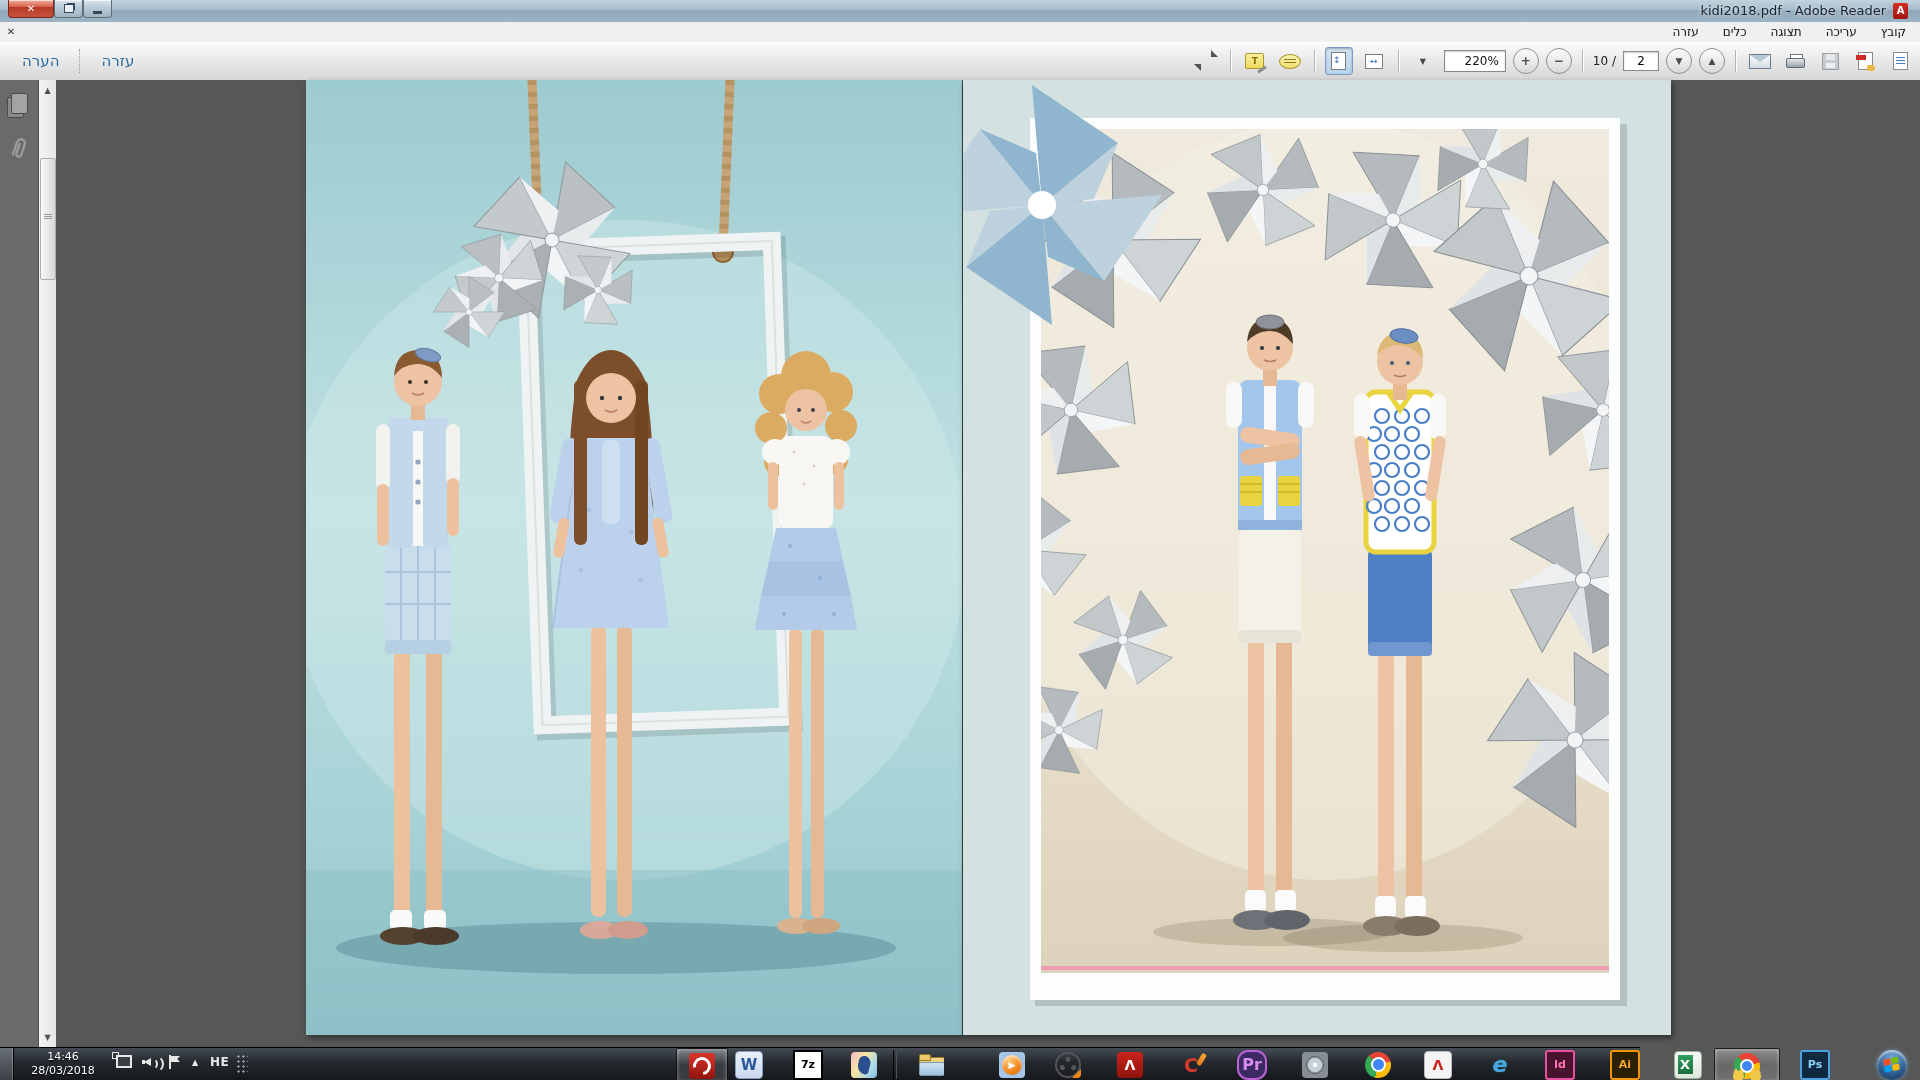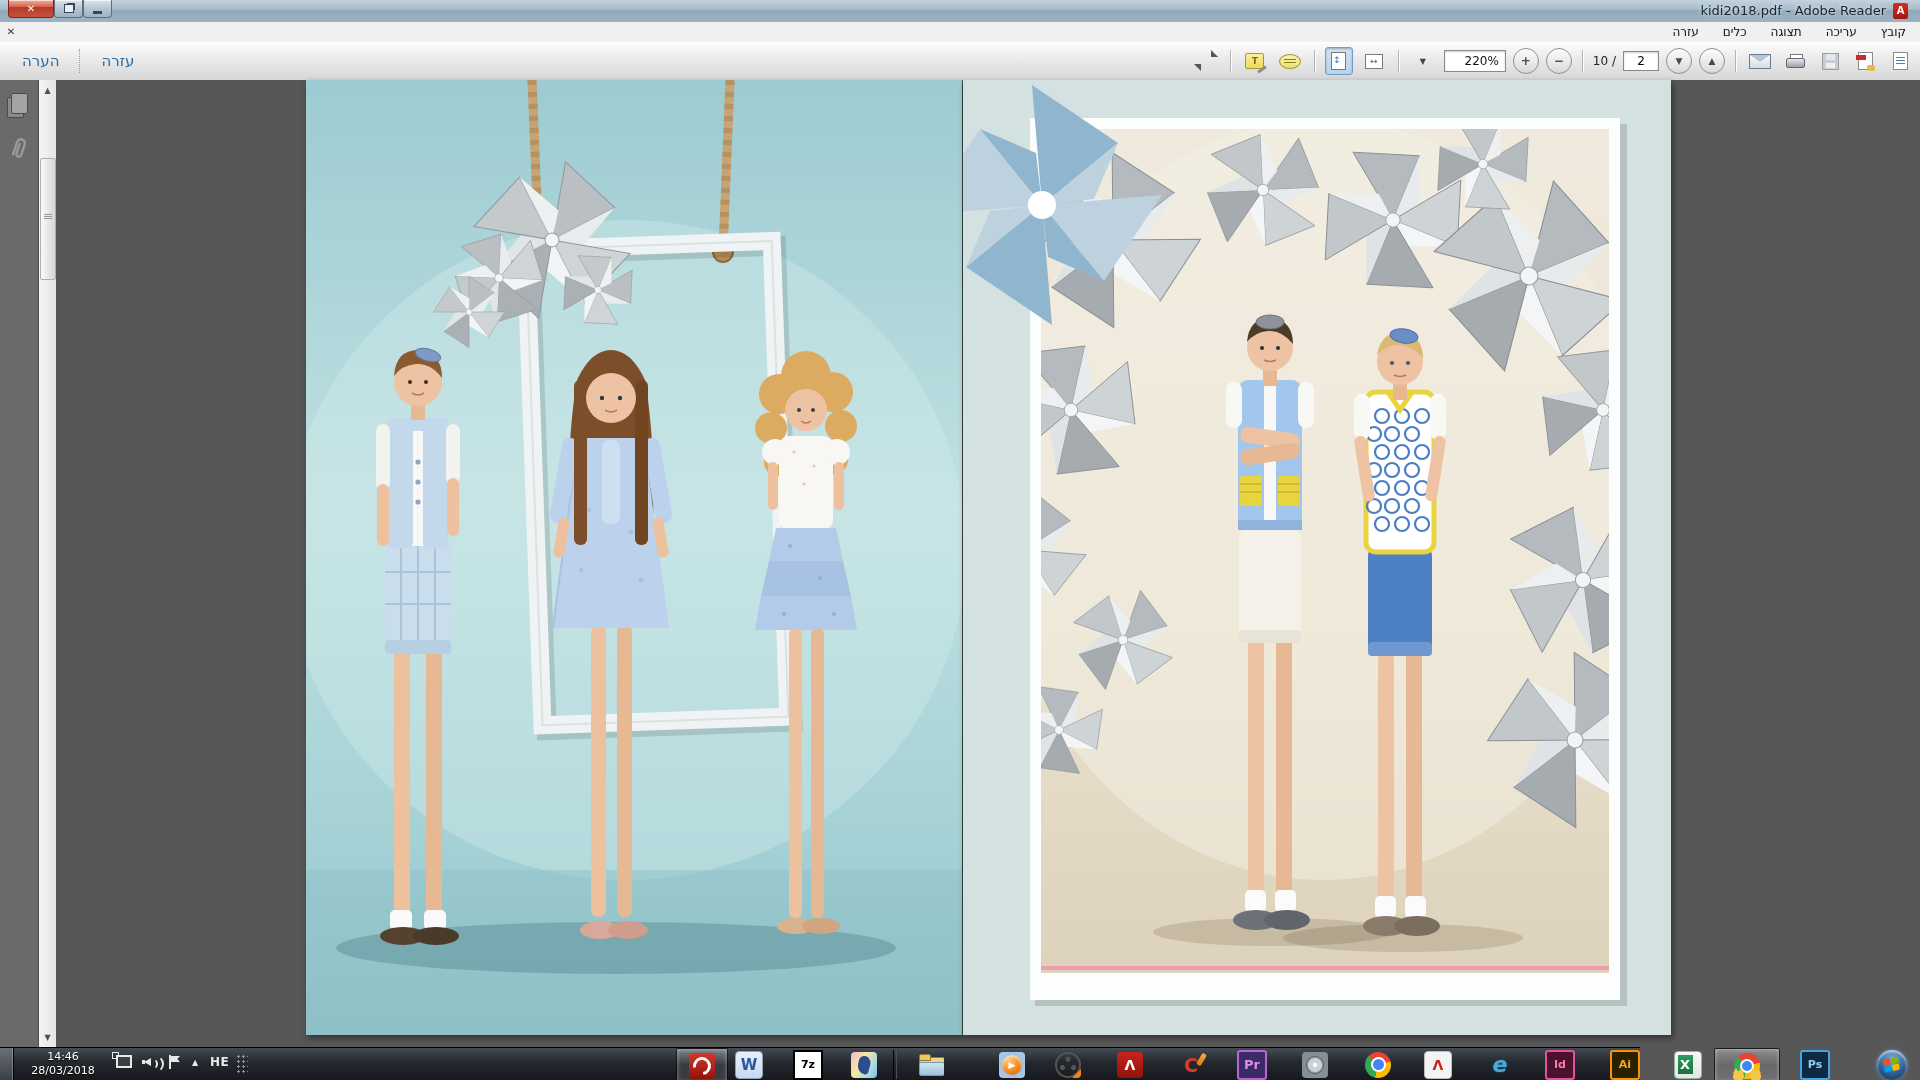--- a/index.html
+++ b/index.html
@@ -129,21 +129,21 @@
   .i-folder .tab{position:absolute;left:1px;top:2px;width:10px;height:5px;background:#e9c96a;border:1px solid #9a7a2a;border-radius:2px 2px 0 0;}
   .i-folder .front{position:absolute;left:1px;top:10px;width:24px;height:12px;background:linear-gradient(#cfe4f2,#9ec2dc);border:1px solid #7a9ab0;border-radius:2px;}
   .i-wmp{background:#a8c8e8;}
   .i-wmp .orb{width:20px;height:20px;border-radius:50%;background:radial-gradient(circle at 35% 30%,#ffc878,#ef8418 60%,#c05f08);display:flex;align-items:center;justify-content:center;color:#fff;font-size:9px;}
   .i-mm{background:transparent;}
   .i-mm .reel{width:22px;height:22px;border-radius:50%;background:radial-gradient(#f2f2f2,#b8b8b8);border:2px solid #555;
     background-image:radial-gradient(circle at 50% 24%,#555 2.4px,transparent 2.6px),radial-gradient(circle at 24% 62%,#555 2.4px,transparent 2.6px),radial-gradient(circle at 76% 62%,#555 2.4px,transparent 2.6px);}
   .i-mm .tri{position:absolute;right:0;bottom:0;border-left:9px solid transparent;border-bottom:9px solid #ef8418;}
   .i-adobe{background:linear-gradient(#c8231a,#8f130c);color:#fff;font-size:14px;}
   .i-cclean{background:transparent;color:#d83b2a;font-size:19px;}
-  .i-pr{background:#3b2a63;border:2px solid #b864d8;color:#da8cf0;font-size:13px;border-radius:3px;}
+  .i-pr{background:#3b2a63;border:2px solid #b864d8;color:#da8cf0;font-size:16px;border-radius:11px;}
   .i-conv{background:#868d94;}
   .i-conv .disc{width:16px;height:16px;border-radius:50%;background:radial-gradient(#fff 18%,#c8d0d8 20% 60%,#9aa4ae 62%);border:1px solid #5a6066;}
   .i-chrome{background:conic-gradient(from -45deg,#ea4335 0 33%,#fbbc05 0 66%,#34a853 0 100%);border-radius:50%;}
   .i-chrome .hub{width:11px;height:11px;border-radius:50%;background:#4285f4;border:2px solid #fff;}
   .i-reader2{background:#f4f4f4;border:1px solid #bbb;color:#c8231a;font-size:14px;}
   .i-ie{background:transparent;color:#46aae0;font-size:22px;font-style:italic;text-shadow:0 0 2px rgba(70,170,224,.5);}
   .i-id{background:#49122d;border:2px solid #e750a0;color:#ff74b8;font-size:11px;border-radius:3px;}
   .i-ai{background:#2a2000;border:2px solid #f29500;color:#f5a623;font-size:11px;border-radius:3px;}
   .i-xl{background:linear-gradient(#f6f8f6,#dfe8df);border:1px solid #9ab09a;color:#fff;font-size:1px;}
   .i-xl .xbox{width:15px;height:19px;background:linear-gradient(#2f9e5f,#1c6e3e);color:#fff;font-size:13px;font-weight:bold;display:flex;align-items:center;justify-content:center;margin-right:6px;}

